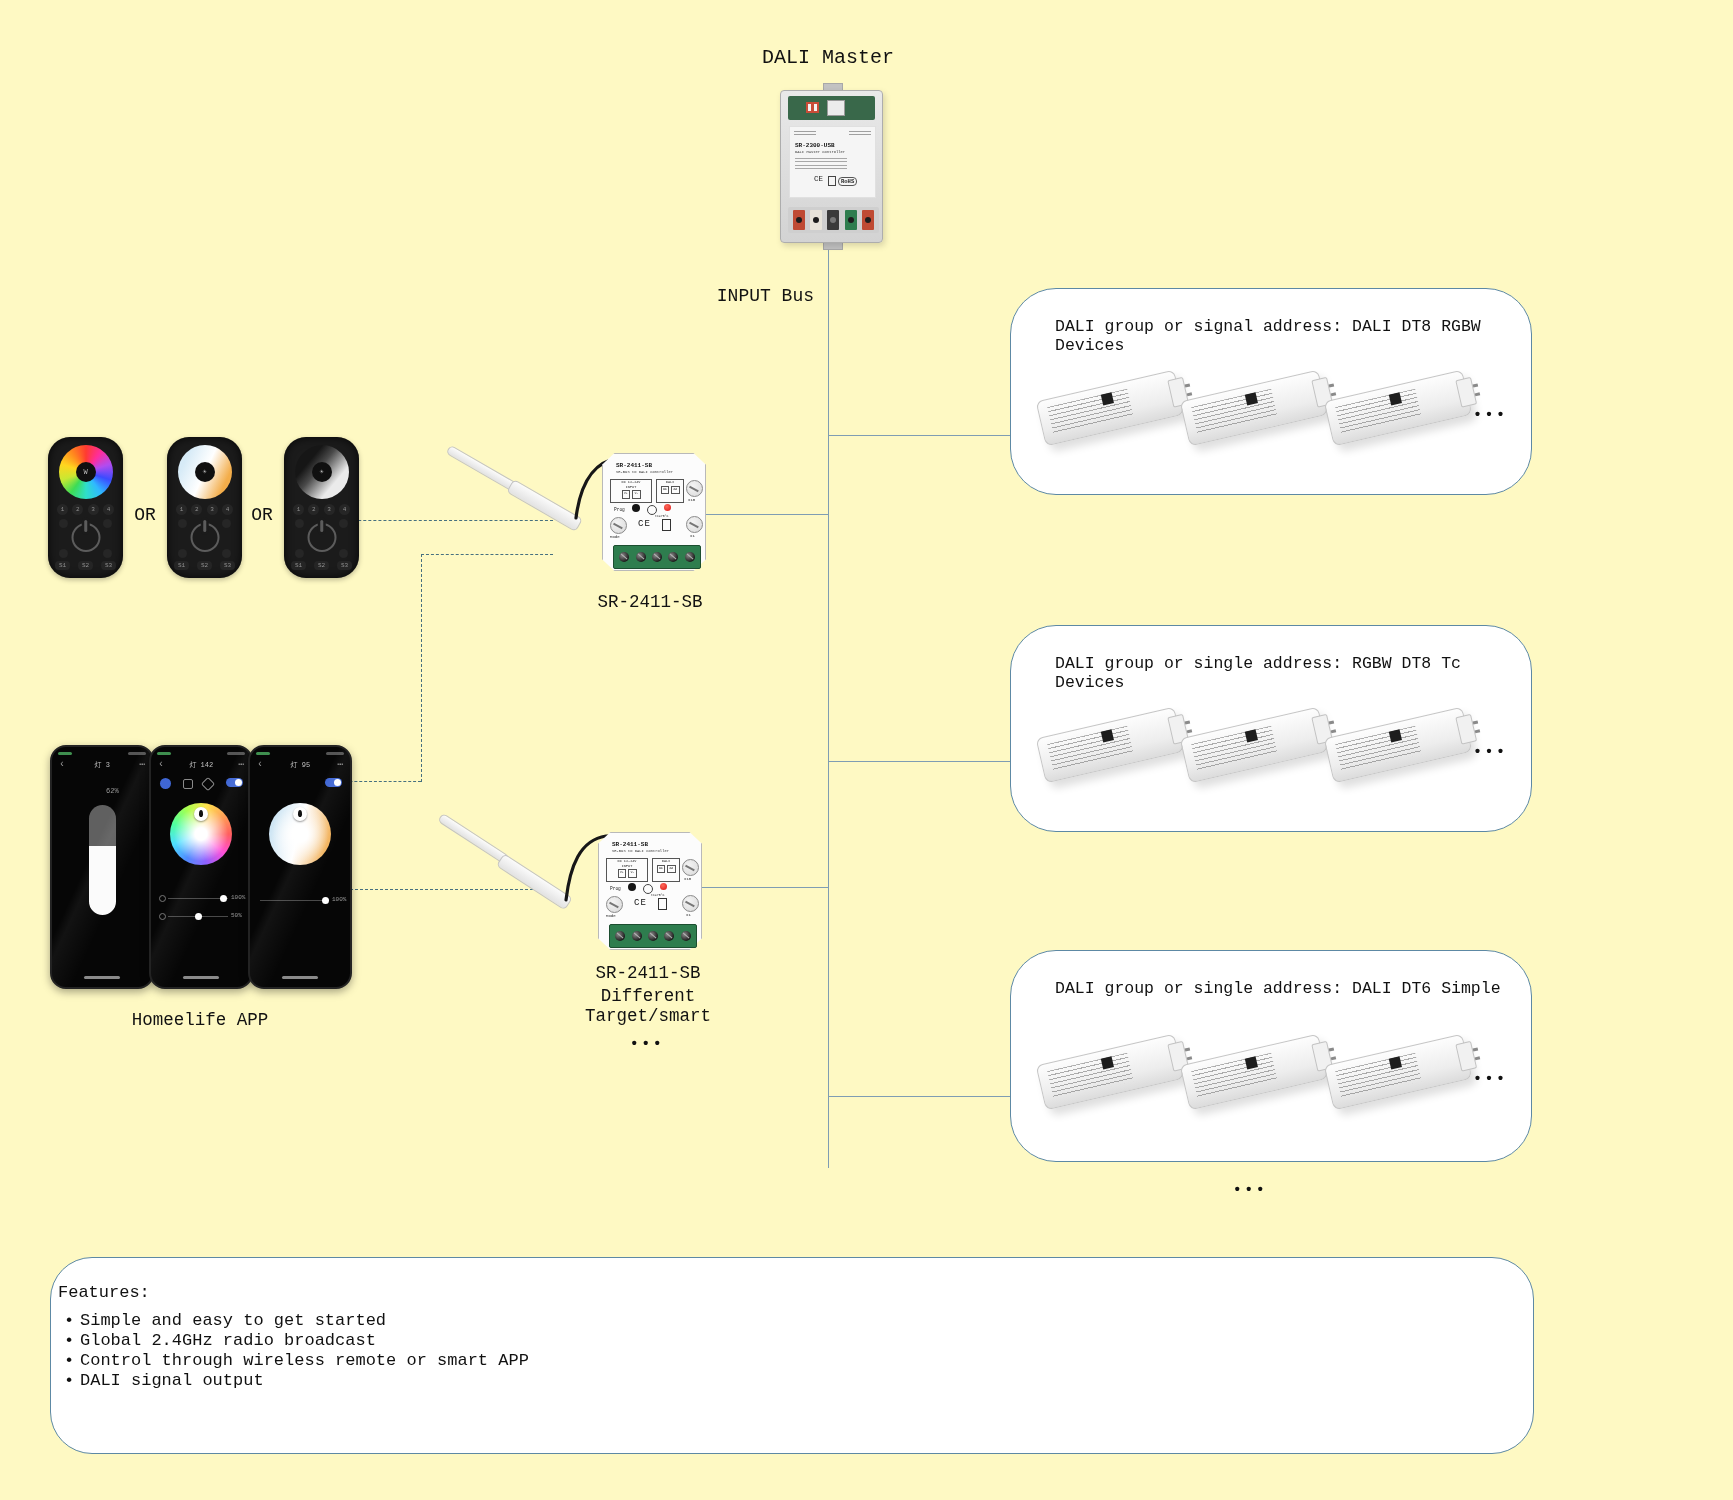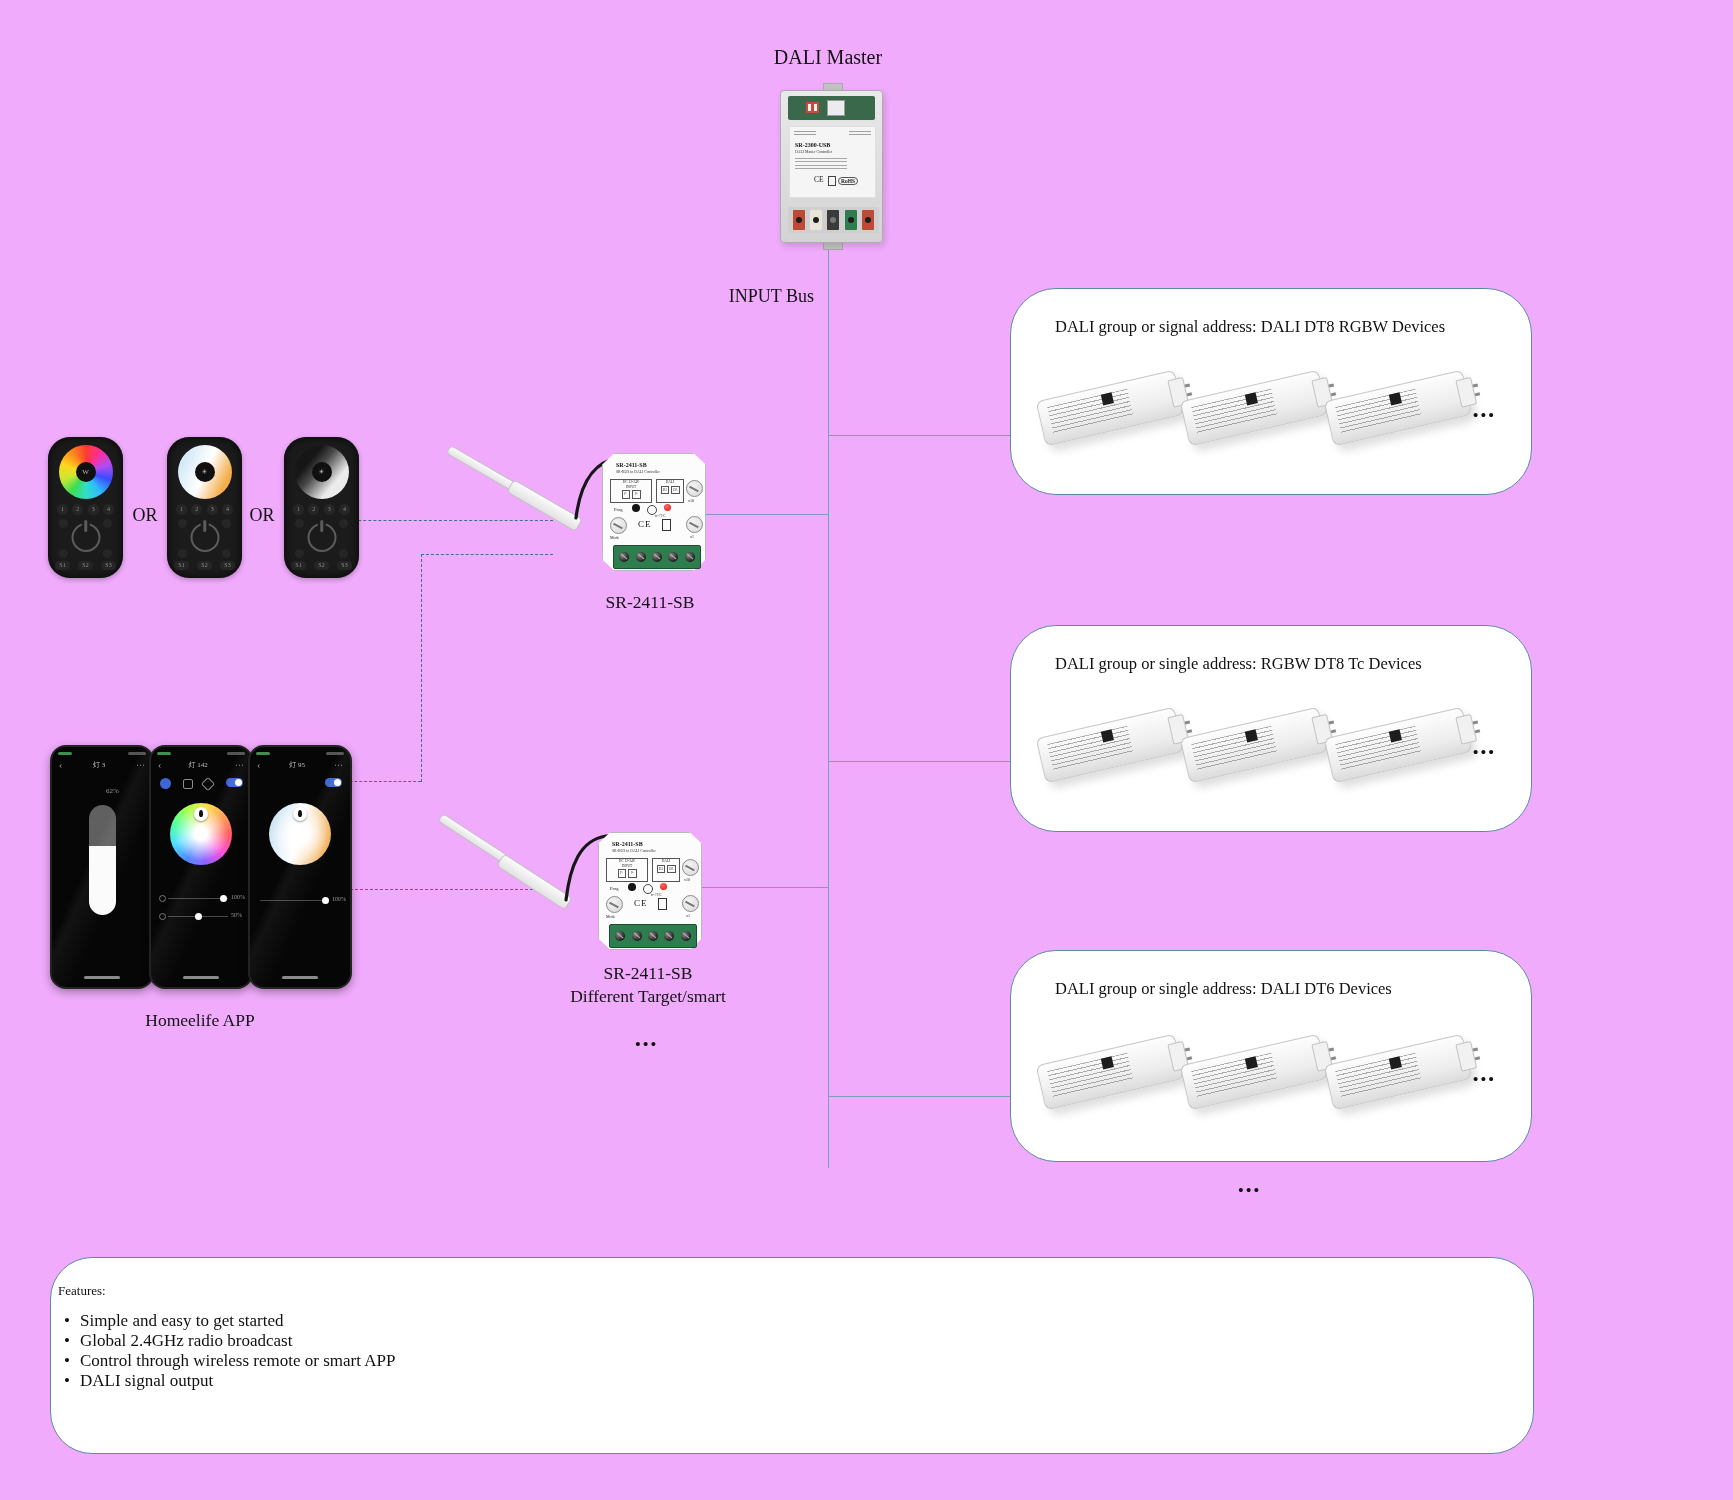--- a/index.html
+++ b/index.html
@@ -1,17 +1,17 @@
 <!DOCTYPE html>
 <html><head>
 <meta charset="utf-8">
 <style>
   html,body{margin:0;padding:0;background:#fff;}
-  .canvas{position:relative;width:1733px;height:1500px;background:#f0abfc;overflow:hidden;
-          font-family:Liberation Serif, serif;color:#111;}
+  .canvas{position:relative;width:1733px;height:1500px;background:#fef9c3;overflow:hidden;
+          font-family:Liberation Mono, monospace;color:#111;}
 
   
   .ln-h{position:absolute;height:0;border-top:1.6px solid #7f9db3;}
   .ln-v{position:absolute;width:0;border-left:1.6px solid #7f9db3;}
   .dash-h{position:absolute;height:0;border-top:1.6px dashed #46707f;}
   .dash-v{position:absolute;width:0;border-left:1.6px dashed #46707f;}
 
   
   .lbl{position:absolute;color:#121212;}
   .lbl.c{text-align:center;}
@@ -147,21 +147,21 @@
            border:0.8px solid #555;border-radius:4px;padding:0 2px;}
   .dl-weee{position:absolute;left:38px;top:49px;width:6px;height:8px;border:0.8px solid #444;}
   .din-term{position:absolute;left:8px;top:117px;width:87px;height:26px;background:#cfcfcf;border-radius:2px;
             display:flex;align-items:center;justify-content:space-around;padding:0 2px;}
   .tblock{width:12px;height:20px;border-radius:1px;position:relative;}
   .tblock i{position:absolute;left:3px;top:7px;width:6px;height:6px;border-radius:50%;background:#1d1d1d;}
 
   
   .features-box{position:absolute;left:50px;top:1257px;width:1482px;height:195px;
                 border:1.6px solid #5d89a4;border-radius:42px;background:#fff;}
-  .f-head{position:absolute;left:58px;top:1283px;font-size:13px;color:#111;}
+  .f-head{position:absolute;left:58px;top:1283px;font-size:17px;color:#111;}
   .f-item{position:absolute;left:80px;font-size:17px;color:#111;}
   .f-item::before{content:"•";position:absolute;left:-16px;top:0;font-size:17px;color:#111;}
 </style>
 </head>
 <body>
 
 <div class="canvas">
 
   <div class="lbl c" style="left:738px;top:46px;width:180px;font-size:20px;">DALI Master</div>
 
@@ -515,21 +515,21 @@
           <i class="d-lines"></i>
           <i class="d-qr"></i>
           <i class="d-cap"></i>
           <i class="d-pins"></i>
         </div>
     </div>
     <span class="dots3" style="left:462px;top:118px;">•••</span>
   </div>
 
   <div class="gbox" style="left:1010px;top:950px;height:210px;">
-    <div class="gbox-title">DALI group or single address: DALI DT6 Devices</div>
+    <div class="gbox-title">DALI group or single address: DALI DT6 Simple</div>
     <div class="driver-wrap" style="left:28px;top:70px;">
       <div class="driver">
           <i class="d-lines"></i>
           <i class="d-qr"></i>
           <i class="d-cap"></i>
           <i class="d-pins"></i>
         </div>
     </div>
     <div class="driver-wrap" style="left:172px;top:70px;">
       <div class="driver">

